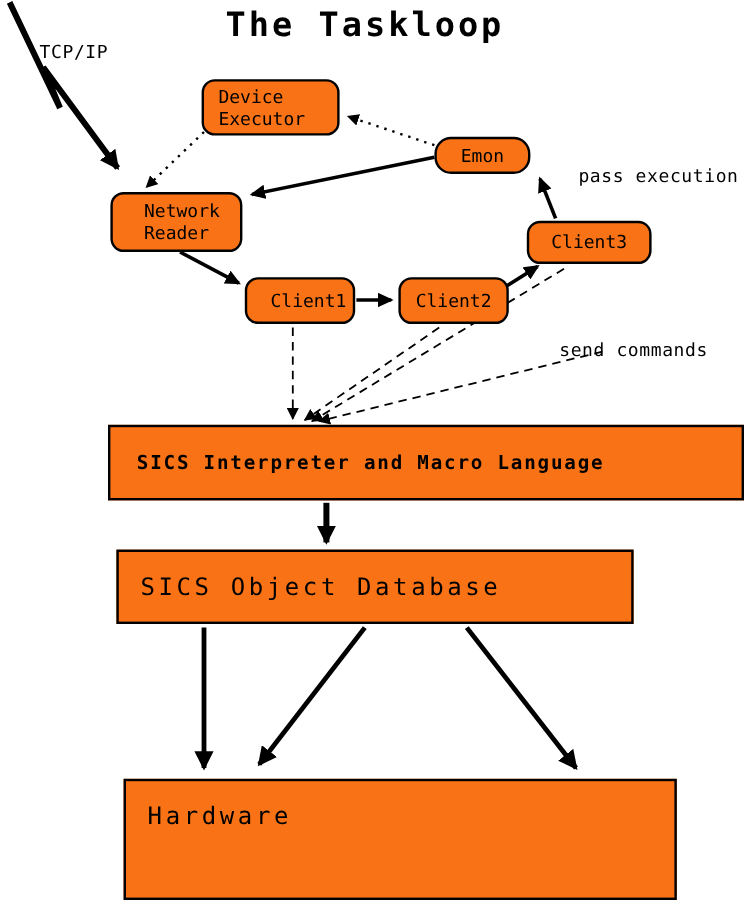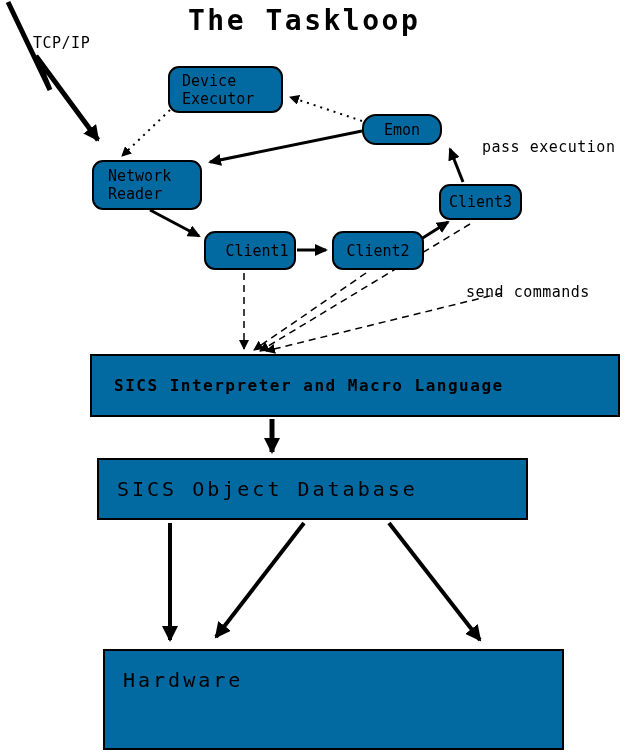--- a/index.html
+++ b/index.html
@@ -8,27 +8,27 @@
     font-family:"DejaVu Sans Mono","Liberation Mono",monospace;color:#000;
     overflow:hidden;
   }
   .layer{position:absolute;left:0;top:0;width:630px;height:756px;}
   .title{
     position:absolute;left:188px;top:4px;font-size:28px;font-weight:bold;
     letter-spacing:2.5px;white-space:pre;
   }
   .lbl{position:absolute;font-size:15px;white-space:pre;letter-spacing:0.5px;}
   .node{
-    position:absolute;box-sizing:border-box;border:2px solid #000;background:#0369a1;
+    position:absolute;box-sizing:border-box;border:2px solid #000;background:#f97316;
     font-size:15px;line-height:18px;white-space:pre-line;display:flex;align-items:center;
   }
   .round{border-radius:11px;}
   .center{justify-content:center;text-align:center;}
   .padL12{padding-left:12px;}
-  .padL10{padding-left:14px;}
+  .padL10{padding-left:26px;}
   .rect-box{border-radius:0;}
   .bold-text{font-weight:bold;font-size:16px;letter-spacing:1.5px;}
   .big-text{font-size:20px;letter-spacing:3px;}
   .hw{align-items:flex-start;padding:20px 0 0 18px;}
   svg{display:block;}
   .stroke{stroke:#000;fill:none;}
 </style>
 </head>
 <body>
 
@@ -82,21 +82,21 @@
   <div class="node round padL12" style="left:168px;top:66px;width:115px;height:47px;">Device
 Executor</div>
 
   <div class="node round center" style="left:362px;top:114px;width:80px;height:31px;border-radius:14px;">Emon</div>
 
   <div class="lbl" style="left:482px;top:138px;">pass execution</div>
 
   <div class="node round padL10" style="left:92px;top:160px;width:110px;height:50px;">Network
 Reader</div>
 
-  <div class="node round center" style="left:439px;top:184px;width:83px;height:36px;">Client3</div>
+  <div class="node round center" style="left:439px;top:184px;width:104px;height:36px;">Client3</div>
 
   <div class="node round center" style="left:204px;top:231px;width:92px;height:39px;padding-left:14px;">Client1</div>
 
   <div class="node round center" style="left:332px;top:231px;width:92px;height:39px;">Client2</div>
 
   <div class="lbl" style="left:466px;top:283px;">send commands</div>
 
   <div class="node rect-box bold-text" style="left:90px;top:354px;width:530px;height:63px;padding-left:22px;">SICS Interpreter and Macro Language</div>
 
   <div class="node rect-box big-text" style="left:97px;top:458px;width:431px;height:62px;padding-left:18px;">SICS Object Database</div>

